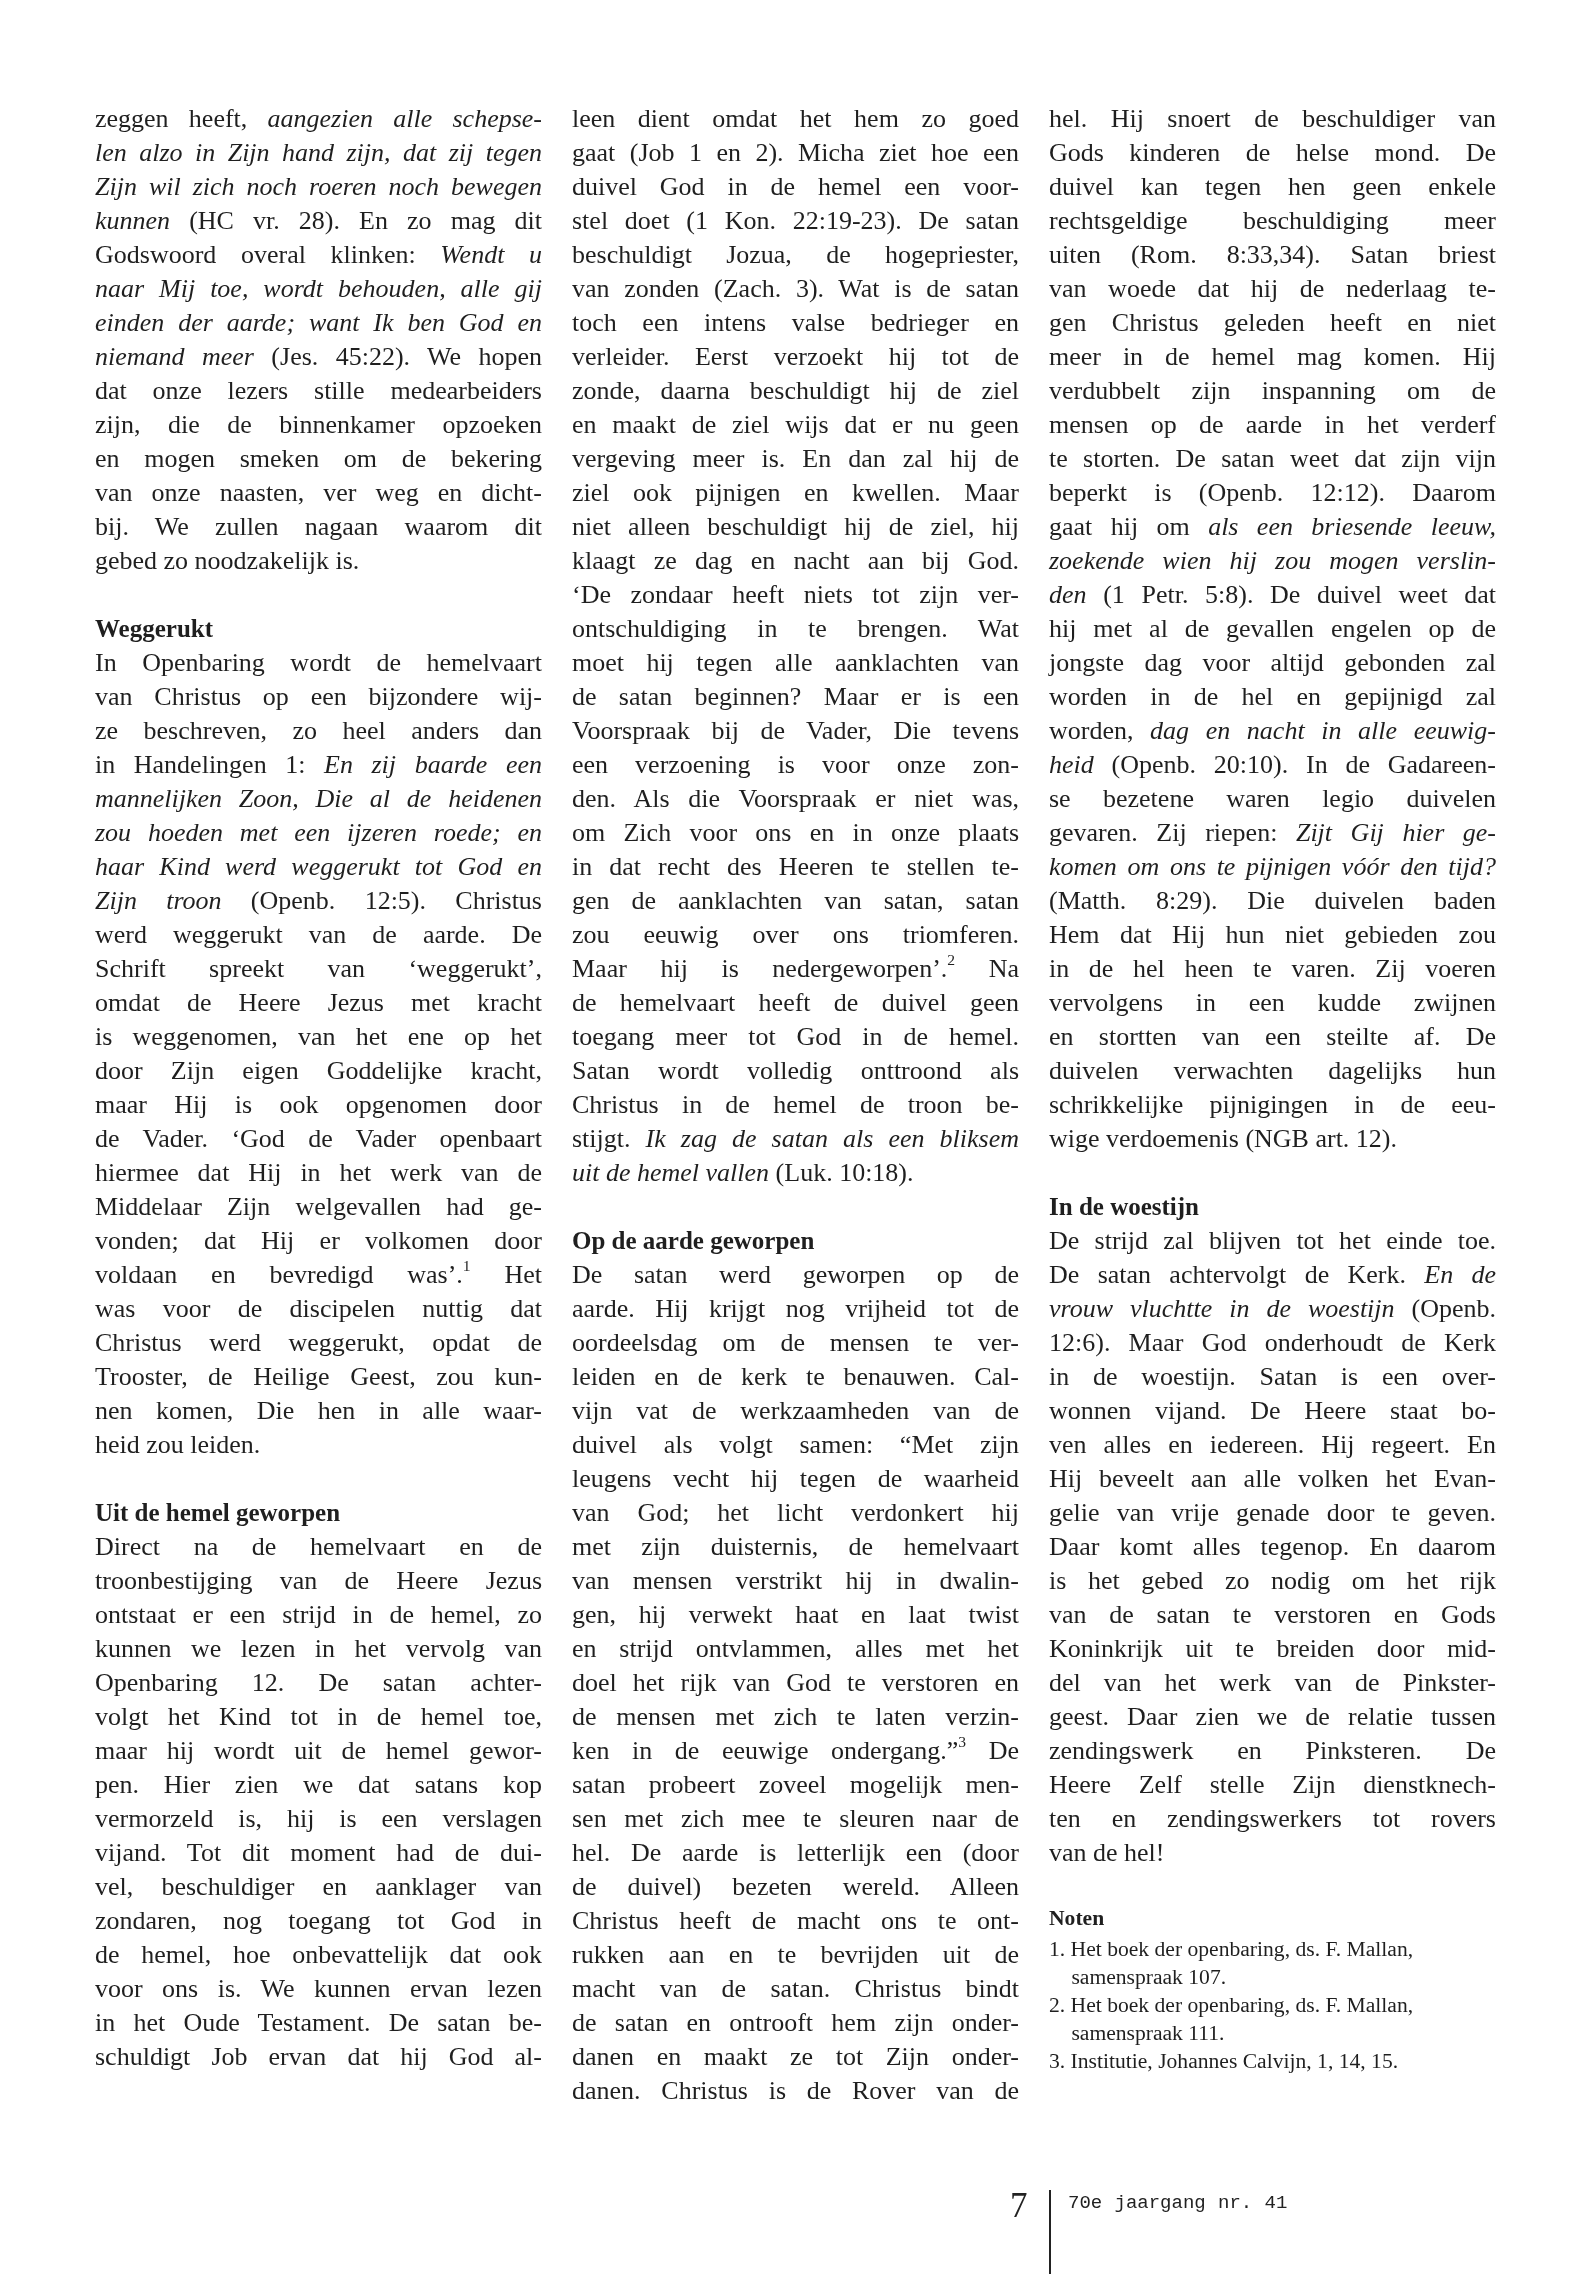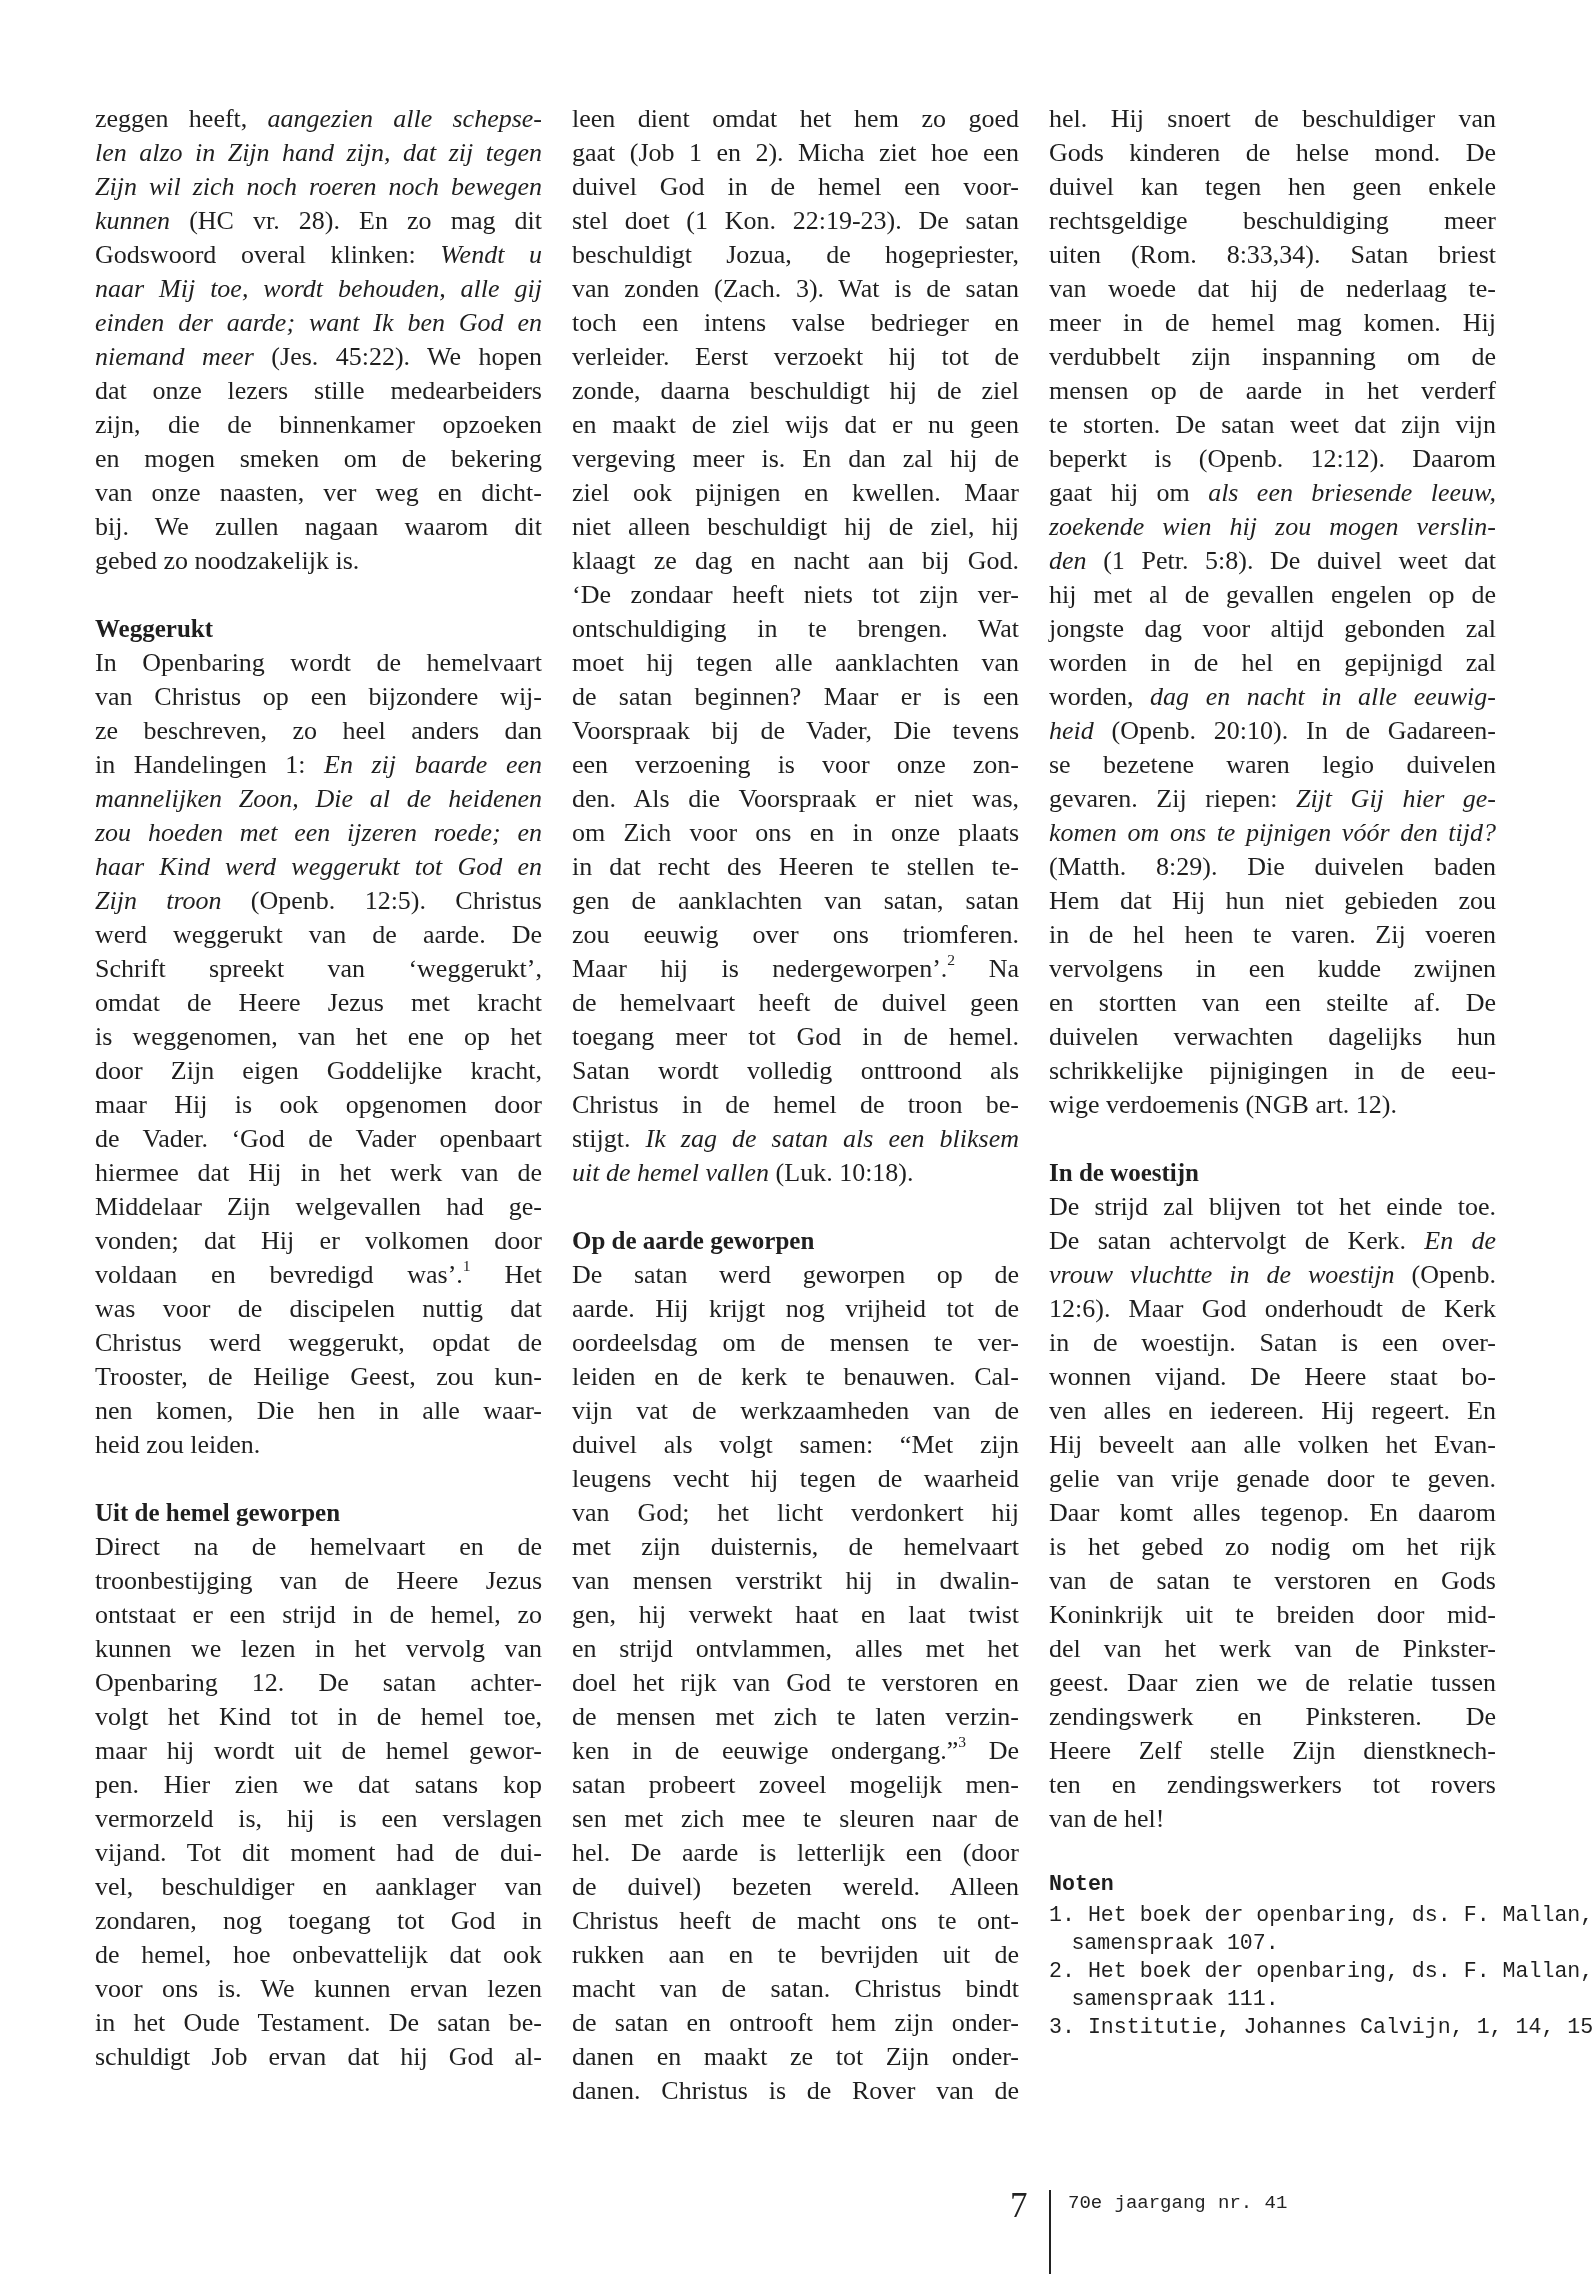--- a/index.html
+++ b/index.html
@@ -21,21 +21,21 @@
     white-space: nowrap; height: 34px; overflow: visible;
   }
   .line.last { text-align-last: left; }
   .line span.i { font-style: italic; }
   .line sup { font-size: 0.6em; line-height: 0; vertical-align: 0.75em; }
   .gap { display: block; height: 34px; }
   .heading {
     display: block; font-weight: bold; height: 34px;
     font-size: 25px;
   }
-  .notes { font-size: 21.6px; line-height: 28px; font-family: Liberation Mono, monospace; }
+  .notes { font-size: 21.6px; line-height: 28px; }
   .notes .heading { font-size: 21.6px; height: 31px; }
   .note-item { display: block; padding-left: 22.4px; text-indent: -22.4px; white-space: nowrap; }
   .footer-num {
     position: absolute; left: 1010px; top: 2186px;
     font-family: "Liberation Serif", serif; font-size: 35px; color: #222;
   }
   .footer-rule {
     position: absolute; left: 1049px; top: 2190px; width: 1.7px; height: 84px; background: #222;
   }
   .footer-issue {
@@ -179,20 +179,21 @@
   </div>
 <div id="col3" class="col">
   <div id="col3-body">
       <div>
         <span class="line"><span>hel. Hij snoert de beschuldiger van</span></span>
         <span class="line"><span>Gods kinderen de helse mond. De</span></span>
         <span class="line"><span>duivel kan tegen hen geen enkele</span></span>
         <span class="line"><span>rechtsgeldige beschuldiging meer</span></span>
         <span class="line"><span>uiten (Rom. 8:33,34). Satan briest</span></span>
         <span class="line"><span>van woede dat hij de nederlaag te-</span></span>
+        <span class="line"><span>gen Christus geleden heeft en niet</span></span>
         <span class="line"><span>meer in de hemel mag komen. Hij</span></span>
         <span class="line"><span>verdubbelt zijn inspanning om de</span></span>
         <span class="line"><span>mensen op de aarde in het verderf</span></span>
         <span class="line"><span>te storten. De satan weet dat zijn vijn</span></span>
         <span class="line"><span>beperkt is (Openb. 12:12). Daarom</span></span>
         <span class="line"><span>gaat hij om </span><span class="i">als een briesende leeuw,</span></span>
         <span class="line"><span class="i">zoekende wien hij zou mogen verslin-</span></span>
         <span class="line"><span class="i">den</span><span> (1 Petr. 5:8). De duivel weet dat</span></span>
         <span class="line"><span>hij met al de gevallen engelen op de</span></span>
         <span class="line"><span>jongste dag voor altijd gebonden zal</span></span>

